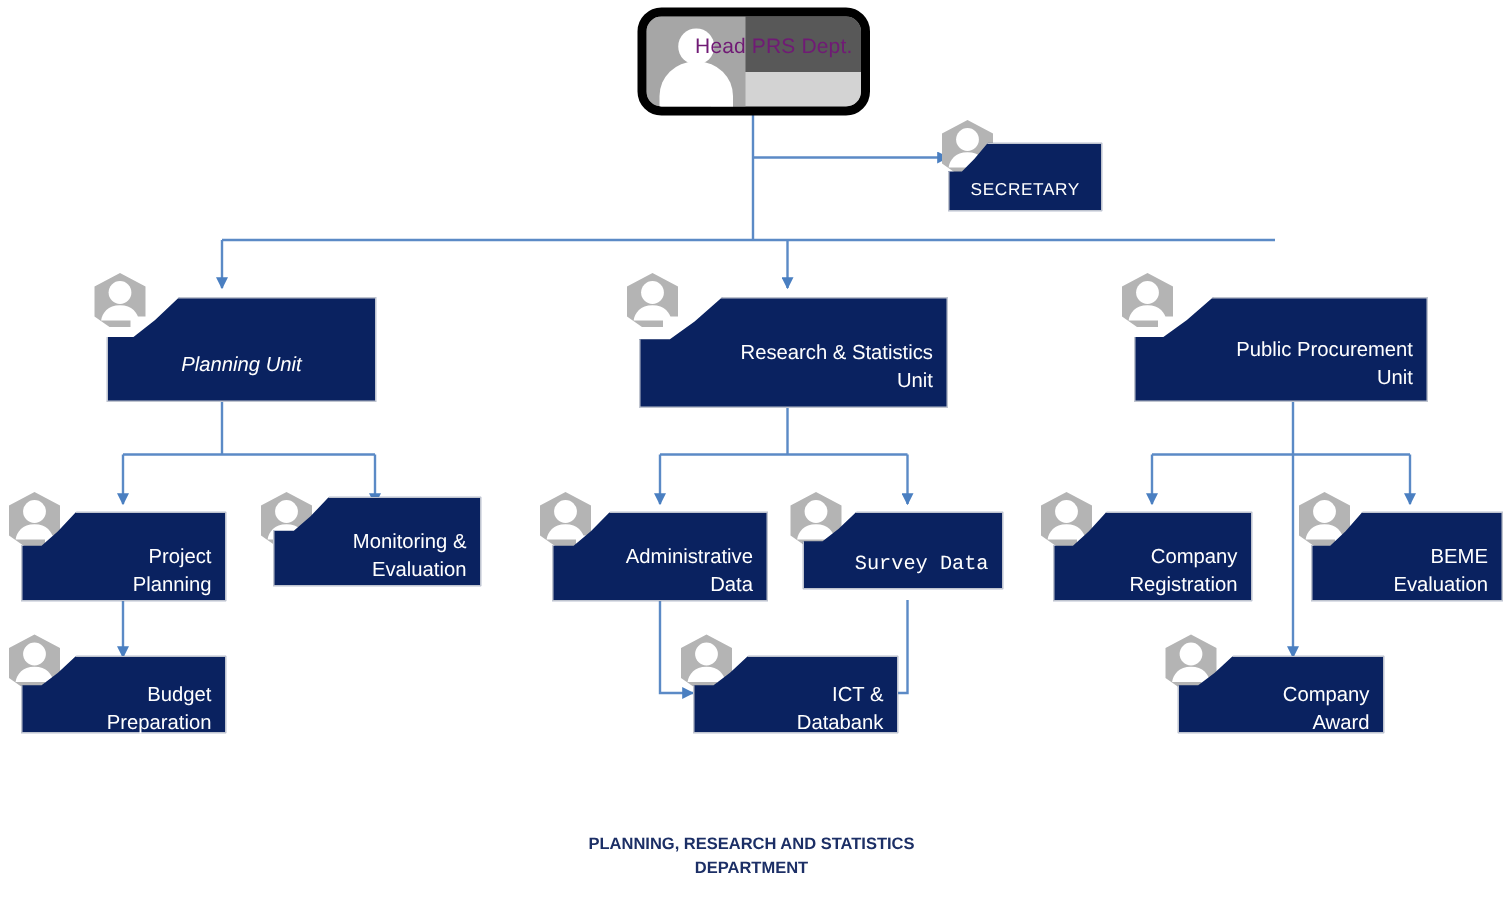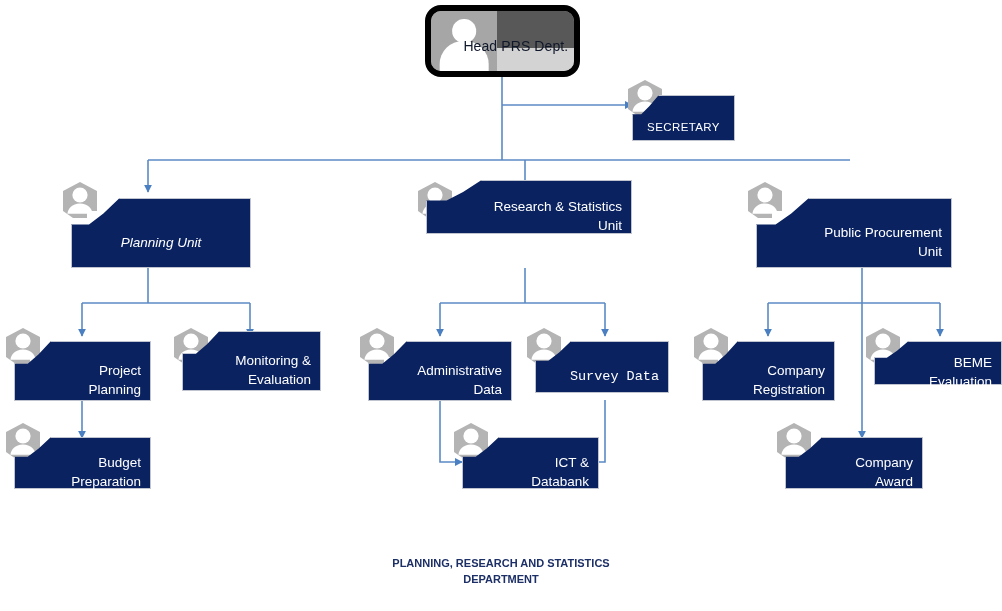--- a/index.html
+++ b/index.html
@@ -72,26 +72,26 @@
   .root-right-bottom {
     position: absolute;
     left: 30%; right: 0; bottom: 0;
     height: 38%;
     background: #d3d3d3;
   }
   .root-label {
     position: absolute;
     left: 32%;
     right: 4%;
-    top: 16px;
+    top: 0;
     height: 62%;
     display: flex;
     align-items: center;
     justify-content: flex-end;
-    color: #0f172a;
+    color: #701a75;
     font-size: 14px;
     letter-spacing: 0.1px;
     white-space: nowrap;
   }
 
   
   .org-box {
     position: absolute;
     box-sizing: border-box;
   }
@@ -236,21 +236,21 @@
     <div class="txt centered">Planning Unit</div>
   </div>
 
   <div class="person-badge" style="left:412px; top:180px;">
     <svg viewBox="0 0 46 46" xmlns="http://www.w3.org/2000/svg">
       <path d="M23 2 L40 11 L40 31 L30 31 L30 38 L16 38 L6 31 L6 11 Z" fill="#b4b4b4"></path>
       <circle cx="23" cy="15" r="7.6" fill="#ffffff"></circle>
       <path d="M23 23.5 c-8 0-12 5.2-12.6 10.2 h25.2 C35 28.7 31 23.5 23 23.5 Z" fill="#ffffff"></path>
     </svg>
   </div>
-  <div class="org-box" style="left:426px; top:180px; width:206px; height:54px;">
+  <div class="org-box" style="left:426px; top:198px; width:206px; height:74px;">
     <div class="shape"></div>
     <div class="txt">Research &amp; Statistics
 Unit</div>
   </div>
 
   <div class="person-badge" style="left:742px; top:180px;">
     <svg viewBox="0 0 46 46" xmlns="http://www.w3.org/2000/svg">
       <path d="M23 2 L40 11 L40 31 L30 31 L30 38 L16 38 L6 31 L6 11 Z" fill="#b4b4b4"></path>
       <circle cx="23" cy="15" r="7.6" fill="#ffffff"></circle>
       <path d="M23 23.5 c-8 0-12 5.2-12.6 10.2 h25.2 C35 28.7 31 23.5 23 23.5 Z" fill="#ffffff"></path>
@@ -326,21 +326,21 @@
 Registration</div>
   </div>
 
   <div class="person-badge" style="left:860px; top:326px;">
     <svg viewBox="0 0 46 46" xmlns="http://www.w3.org/2000/svg">
       <path d="M23 2 L40 11 L40 31 L30 31 L30 38 L16 38 L6 31 L6 11 Z" fill="#b4b4b4"></path>
       <circle cx="23" cy="15" r="7.6" fill="#ffffff"></circle>
       <path d="M23 23.5 c-8 0-12 5.2-12.6 10.2 h25.2 C35 28.7 31 23.5 23 23.5 Z" fill="#ffffff"></path>
     </svg>
   </div>
-  <div class="org-box" style="left:874px; top:341px; width:128px; height:44px;">
+  <div class="org-box" style="left:874px; top:341px; width:128px; height:60px;">
     <div class="shape"></div>
     <div class="txt">BEME
 Evaluation</div>
   </div>
 
   <div class="person-badge" style="left:0px; top:421px;">
     <svg viewBox="0 0 46 46" xmlns="http://www.w3.org/2000/svg">
       <path d="M23 2 L40 11 L40 31 L30 31 L30 38 L16 38 L6 31 L6 11 Z" fill="#b4b4b4"></path>
       <circle cx="23" cy="15" r="7.6" fill="#ffffff"></circle>
       <path d="M23 23.5 c-8 0-12 5.2-12.6 10.2 h25.2 C35 28.7 31 23.5 23 23.5 Z" fill="#ffffff"></path>

